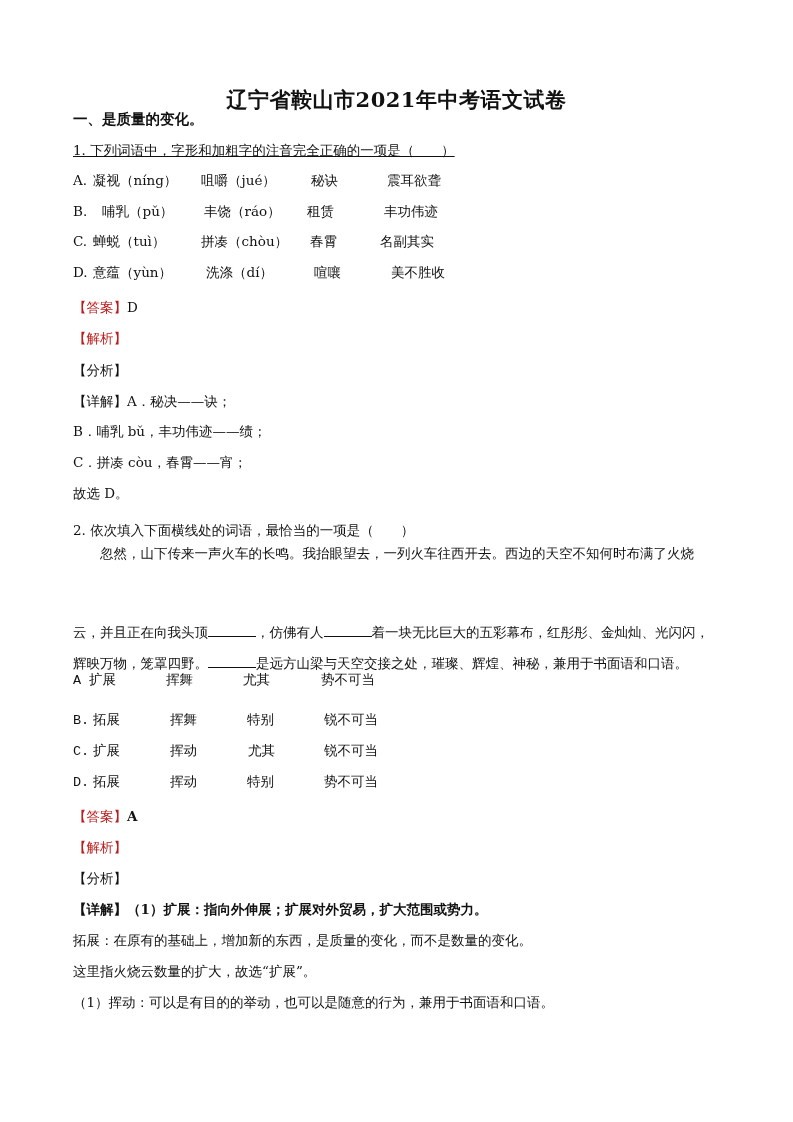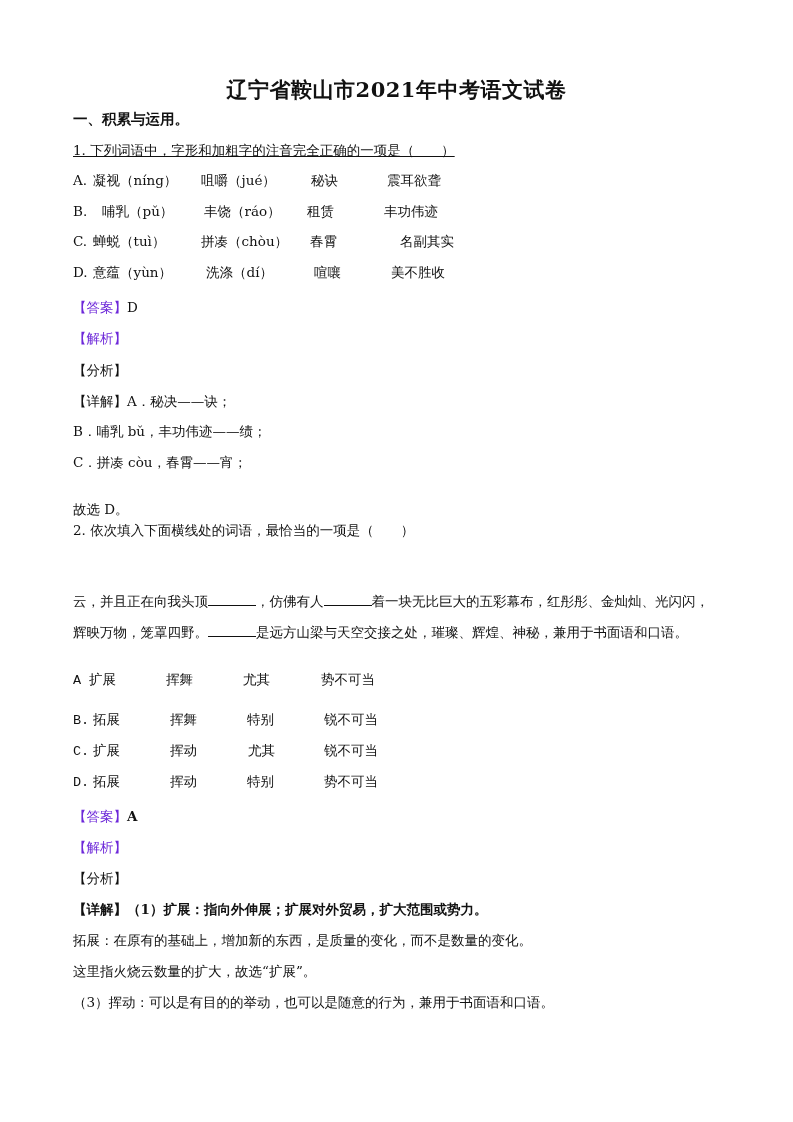--- a/index.html
+++ b/index.html
@@ -1,32 +1,32 @@
 <!DOCTYPE html>
 <html><head>
 <meta charset="utf-8">
 <style>
   html, body { margin:0; padding:0; background:#fff; }
   body { width:793px; height:1122px; position:relative; overflow:hidden;
          font-family: "DejaVu Serif", "Liberation Serif", serif; color:#111; }
   .line { position:absolute; left:73px; font-size:13.5px; white-space:nowrap; line-height:18px; }
-  .title { position:absolute; top:76px; left:0; width:793px; text-align:center;
+  .title { position:absolute; top:86px; left:0; width:793px; text-align:center;
            font-size:21px; font-weight:bold; letter-spacing:0.5px; }
   .section { font-weight:bold; font-size:14.5px; }
-  .blue { color:#6d28d9; }
+  .blue { color:#b91c1c; }
   .col { position:absolute; white-space:nowrap; }
   .para { position:absolute; left:73px; width:650px; font-size:13.5px; line-height:31px;
           font-family:"DejaVu Serif", serif; }
   .blank { display:inline-block; width:48px; border-bottom:1px solid #111; height:14px; vertical-align:baseline; }
 </style>
 </head>
 <body>
 
 <div class="title">辽宁省鞍山市2021年中考语文试卷</div>
-<div class="line section" style="top:110px;">一、积累与运用。</div>
+<div class="line section" style="top:110px;">一、是质量的变化。</div>
 
 <div class="line" style="top:141px;text-decoration:underline;">1. 下列词语中，字形和加粗字的注音完全正确的一项是（　　）</div>
 
 <div>
   <div class="line" style="top:171px;">
     <span class="col" style="left:0">A.</span>
     <span class="col" style="left:20px">凝视（níng）</span>
     <span class="col" style="left:128px">咀嚼（jué）</span>
     <span class="col" style="left:238px">秘诀</span>
     <span class="col" style="left:314px">震耳欲聋</span>
@@ -36,44 +36,45 @@
     <span class="col" style="left:29px">哺乳（pǔ）</span>
     <span class="col" style="left:131px">丰饶（ráo）</span>
     <span class="col" style="left:234px">租赁</span>
     <span class="col" style="left:311px">丰功伟迹</span>
   </div>
   <div class="line" style="top:232px;">
     <span class="col" style="left:0">C.</span>
     <span class="col" style="left:20px">蝉蜕（tuì）</span>
     <span class="col" style="left:128px">拼凑（chòu）</span>
     <span class="col" style="left:237px">春霄</span>
-    <span class="col" style="left:327px">名副其实</span>
+    <span class="col" style="left:307px">名副其实</span>
   </div>
   <div class="line" style="top:263px;">
     <span class="col" style="left:0">D.</span>
     <span class="col" style="left:20px">意蕴（yùn）</span>
     <span class="col" style="left:133px">洗涤（dí）</span>
     <span class="col" style="left:241px">喧嚷</span>
     <span class="col" style="left:318px">美不胜收</span>
   </div>
 </div>
 
 <div class="line" style="top:298px;">
   <span class="blue">【答案】</span><span>D</span>
 </div>
 <div class="line blue" style="top:329px;">【解析】</div>
 <div class="line" style="top:361px;">【分析】</div>
 <div class="line" style="top:392px;">【详解】A．秘决——诀；</div>
 <div class="line" style="top:422px;">B．哺乳 bǔ，丰功伟迹——绩；</div>
 <div class="line" style="top:453px;">C．拼凑 còu，春霄——宵；</div>
-<div class="line" style="top:484px;margin-top:16px;">故选 D。</div>
+<div class="line" style="top:484px;">故选 D。</div>
 
 <div class="line" style="top:515px;margin-top:6px;">2. 依次填入下面横线处的词语，最恰当的一项是（　　）</div>
 
 <div class="para" style="top:538px;">
+  <div style="text-indent:27px; white-space:nowrap;">忽然，山下传来一声火车的长鸣。我抬眼望去，一列火车往西开去。西边的天空不知何时布满了火烧</div>
   <div style="white-space:nowrap;margin-top:48px;">
     <span>云，并且正在向我头顶</span><span class="blank"></span><span>，仿佛有人</span><span class="blank"></span><span>着一块无比巨大的五彩幕布，红彤彤、金灿灿、光闪闪，</span>
   </div>
   <div style="white-space:nowrap;">
     <span>辉映万物，笼罩四野。</span><span class="blank"></span><span>是远方山梁与天空交接之处，璀璨、辉煌、神秘，兼用于书面语和口语。</span>
   </div>
 </div>
 
 <div style="font-family:'DejaVu Sans Mono', monospace;">
   <div class="line" style="top:672px; font-family:'Liberation Mono', monospace;">
@@ -107,13 +108,13 @@
 </div>
 
 <div class="line" style="top:807px;">
   <span class="blue">【答案】</span><span style="font-weight:bold">A</span>
 </div>
 <div class="line blue" style="top:838px;">【解析】</div>
 <div class="line" style="top:869px;">【分析】</div>
 <div class="line" style="top:900px;font-weight:bold;">【详解】（1）扩展：指向外伸展；扩展对外贸易，扩大范围或势力。</div>
 <div class="line" style="top:931px;">拓展：在原有的基础上，增加新的东西，是质量的变化，而不是数量的变化。</div>
 <div class="line" style="top:962px;">这里指火烧云数量的扩大，故选“扩展”。</div>
-<div class="line" style="top:993px;">（3）挥动：可以是有目的的举动，也可以是随意的行为，兼用于书面语和口语。</div>
+<div class="line" style="top:993px;">（1）挥动：可以是有目的的举动，也可以是随意的行为，兼用于书面语和口语。</div>
 
 </body></html>

